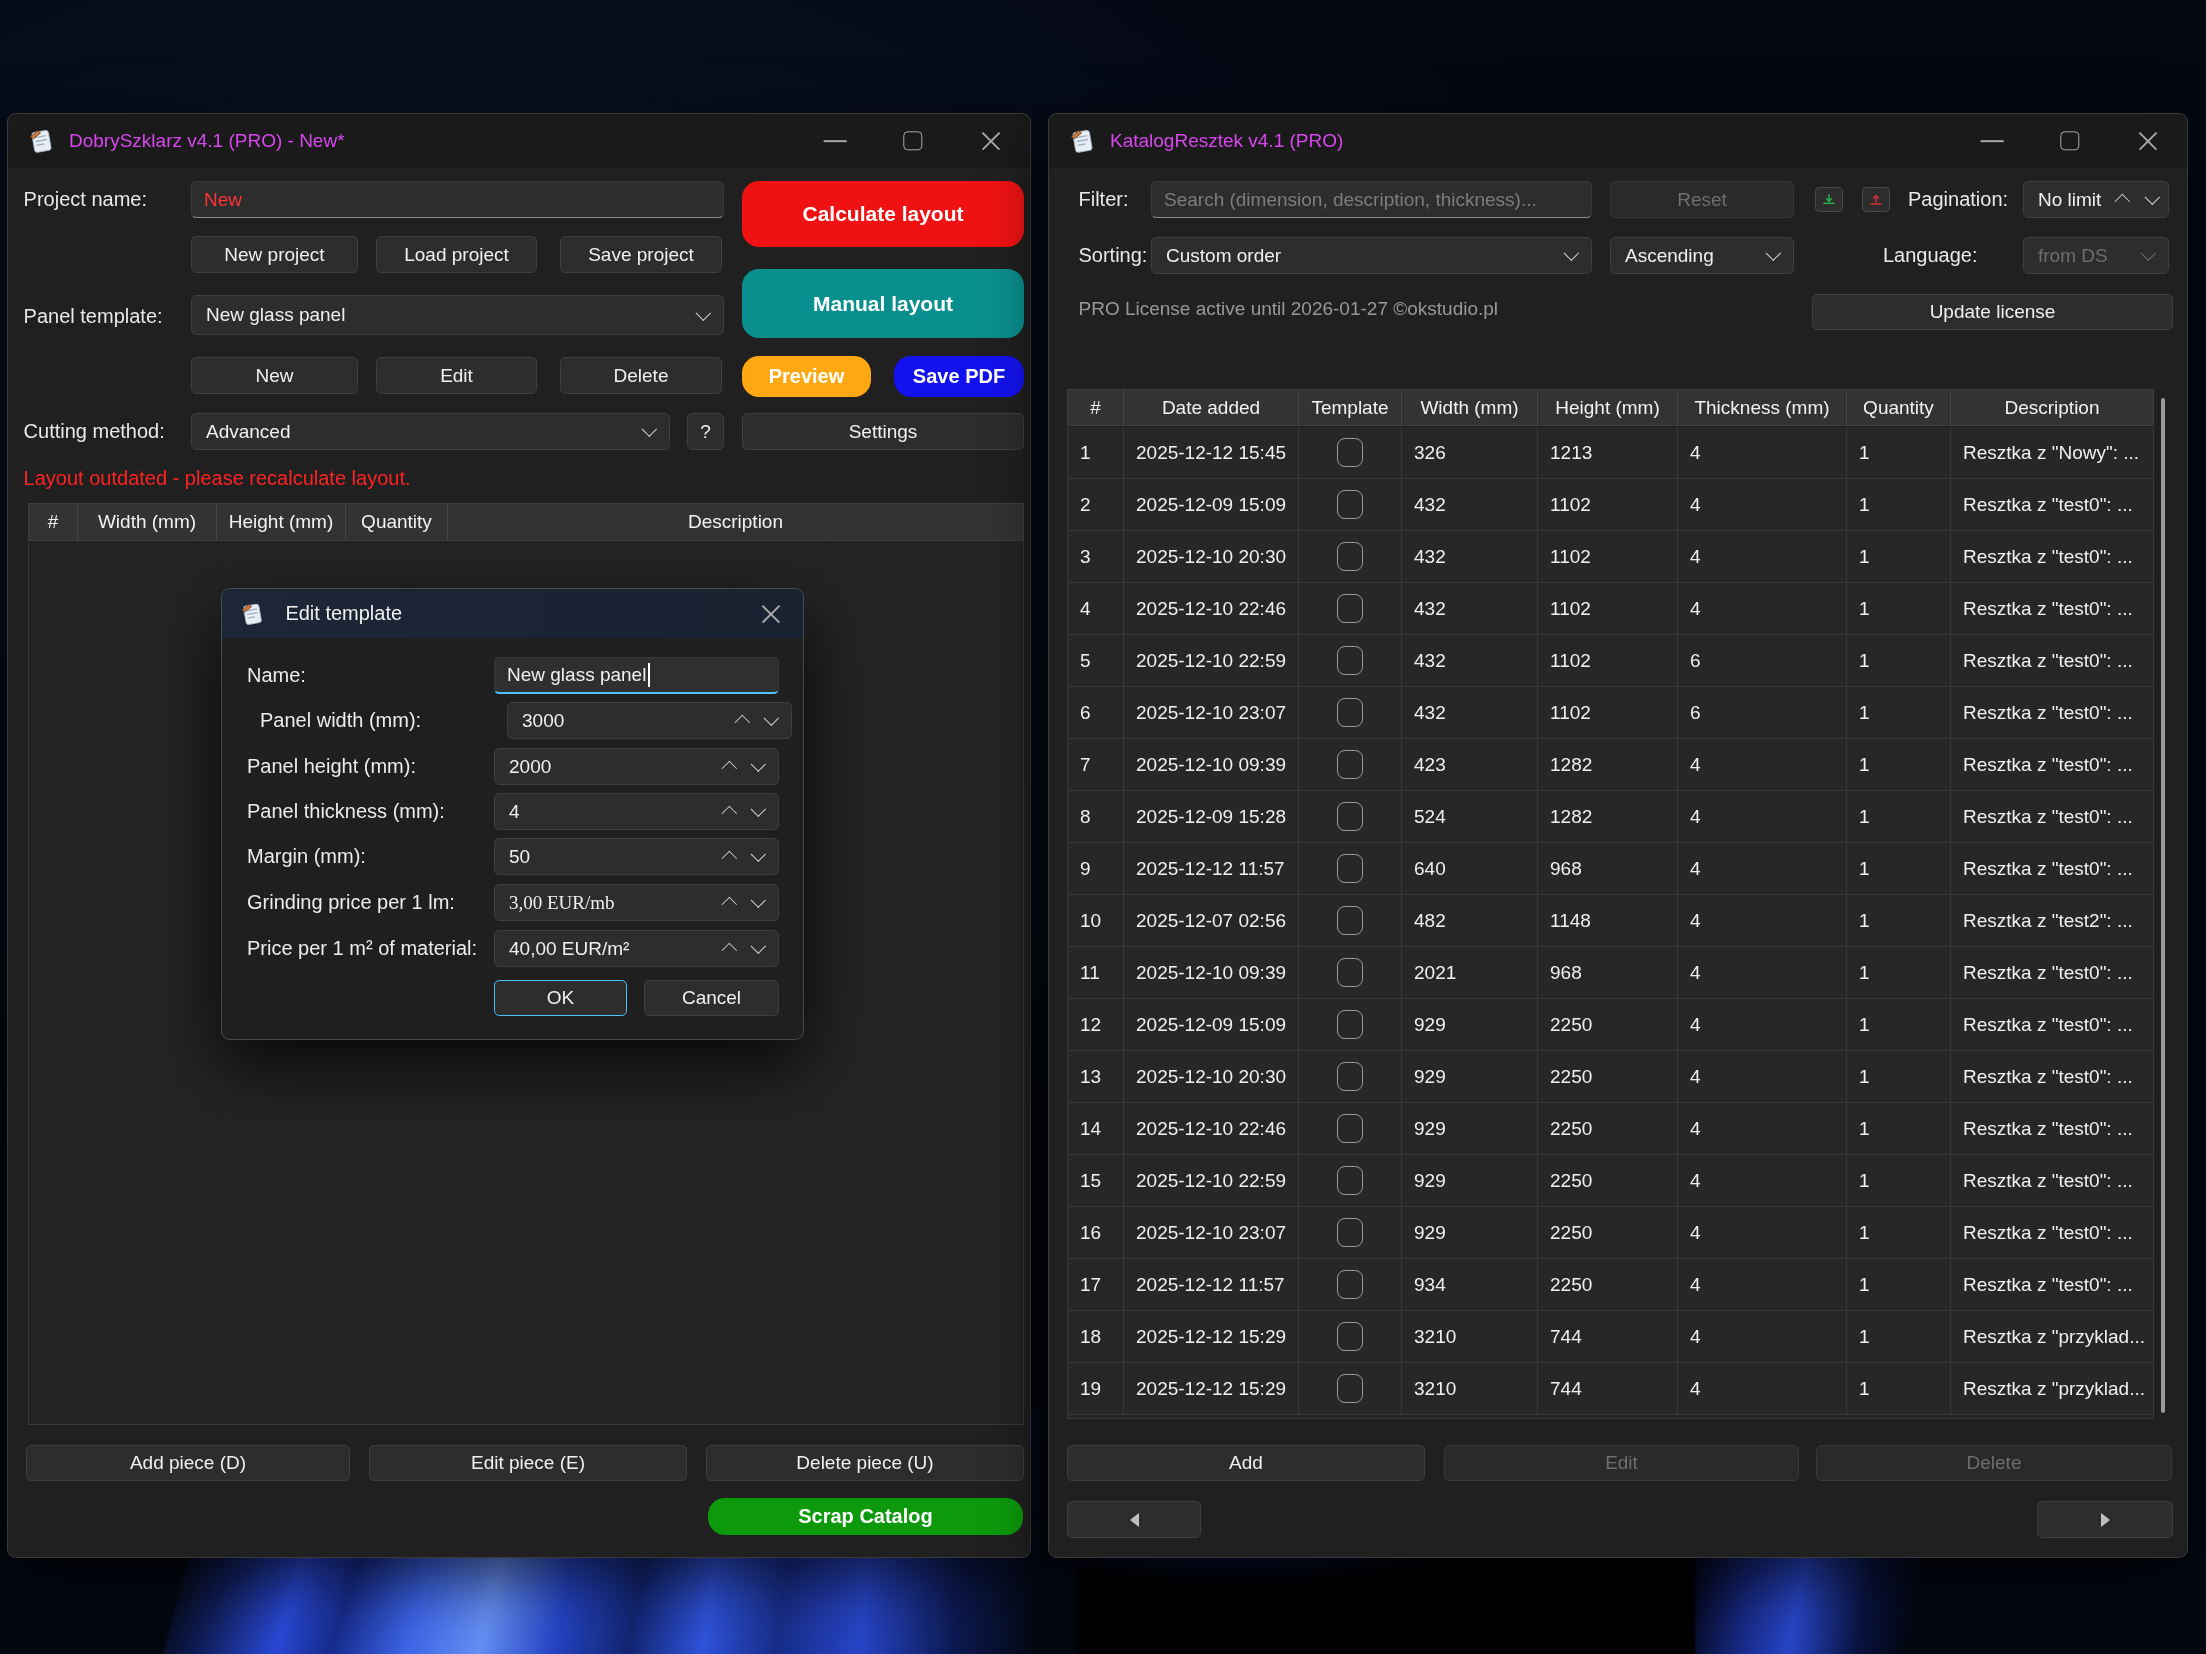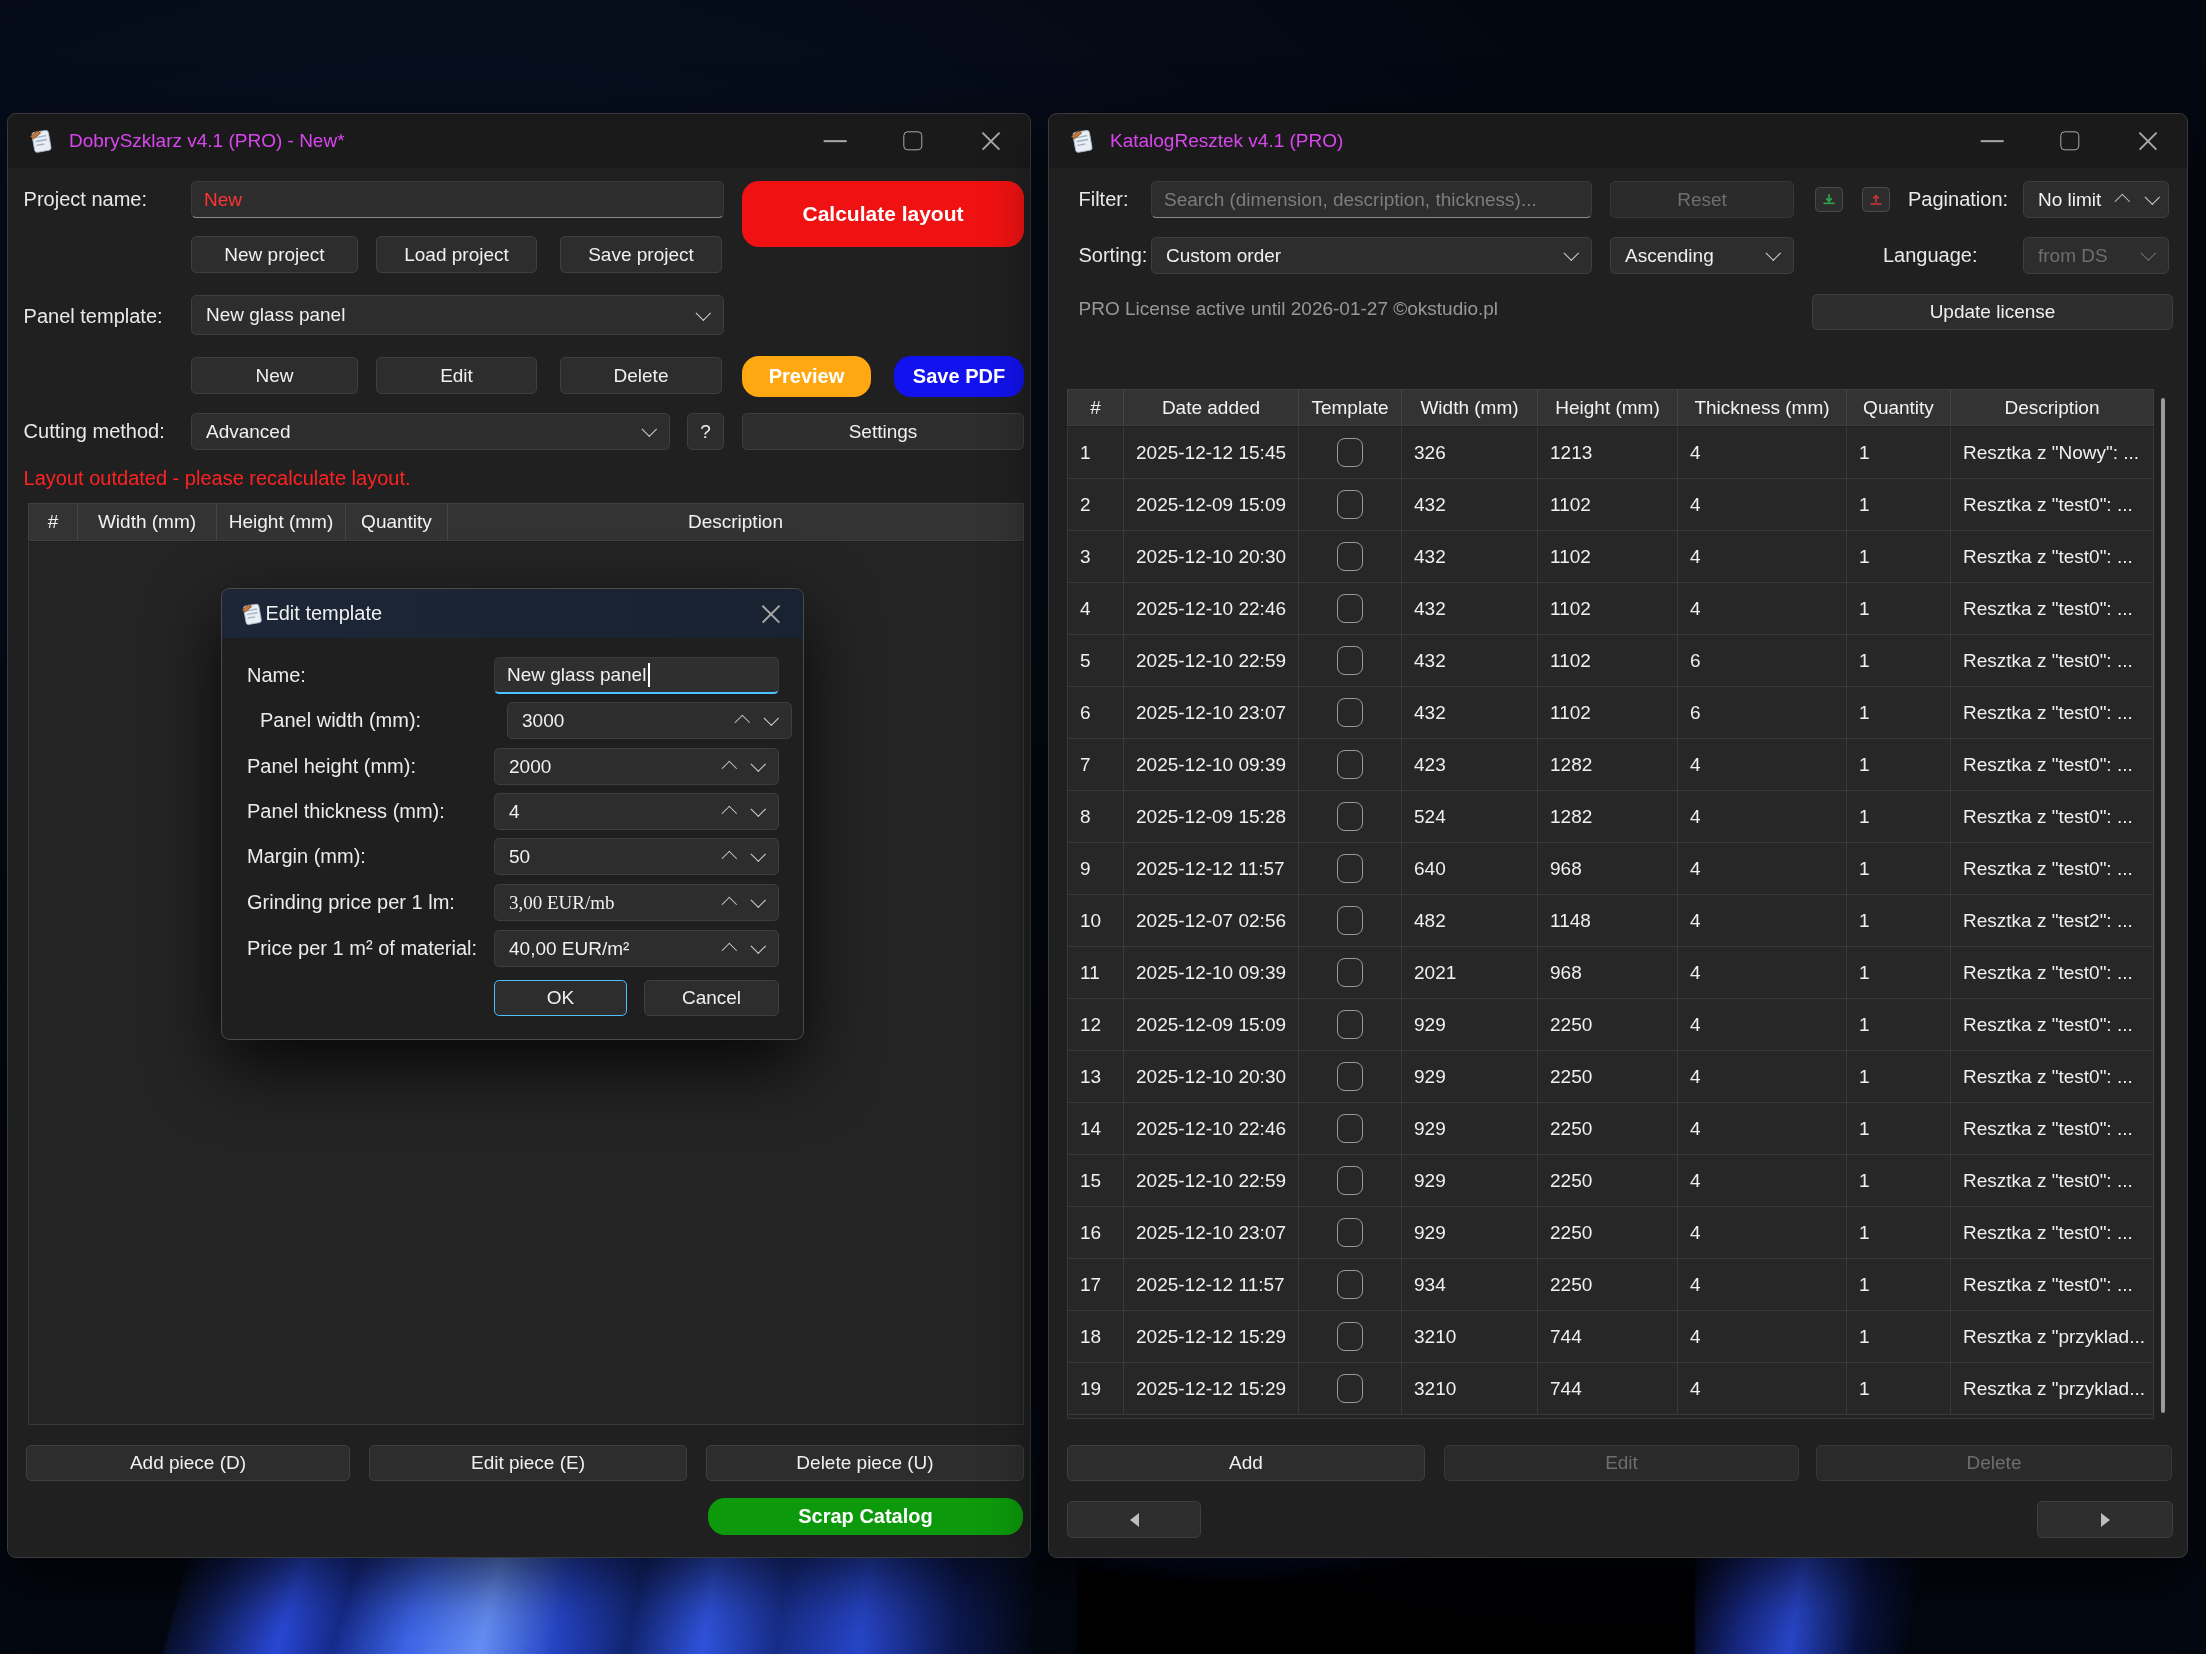--- a/index.html
+++ b/index.html
@@ -68,21 +68,21 @@
   .td:last-child{border-right:0;}
   .cbx{width:26px;height:29.5px;border:1.7px solid #9c9c9c;border-radius:7.8px;background:transparent;box-sizing:border-box;}
   .scrollbar{position:absolute;width:4.3px;background:#9a9a9a;border-radius:2.6px;}
 
   
   .dialog{position:absolute;left:221px;top:588px;width:581px;height:450px;background:#1f1f1f;
     border:0.9px solid #4a4a4a;border-radius:8.7px;box-shadow:0 26px 70px rgba(0,0,0,.8);z-index:50;}
   .dlg-titlebar{position:absolute;left:0;top:0;right:0;height:49px;border-radius:8.7px 8.7px 0 0;
     background:linear-gradient(90deg,#1c2636,#192231);display:flex;align-items:center;}
   .dlg-titlebar .appicon{width:26px;height:26px;margin-left:17.4px;}
-  .dlg-title{margin-left:0;font-size:20px;color:#f0f0f0;}
+  .dlg-title{margin-left:20px;font-size:20px;color:#f0f0f0;}
   .dlg-close{margin-left:auto;margin-right:12px;width:40px;height:37px;position:relative;background:transparent;border:0;}
   .fieldrow{position:absolute;height:37px;}
   .f-label{position:absolute;left:25px;color:#ececec;font-size:20px;white-space:nowrap;line-height:37px;}
   .f-ctl{position:absolute;left:272px;width:285px;height:37px;}
   .okbtn{border:1.7px solid #4cc2ff;}
 
   .iconbtn{position:absolute;background:#2d2d2d;border:0.9px solid #4a4a4a;border-radius:4.3px;
     display:flex;align-items:center;justify-content:center;box-sizing:border-box;}
   .pg-arrow{width:0;height:0;border-top:7.8px solid transparent;border-bottom:7.8px solid transparent;}
   .pg-arrow.left{border-right:9.6px solid #bdbdbd;}
@@ -124,20 +124,21 @@
 
     <span class="lbl" style="left:15.6px;top:74px;">Project name:</span>
     <div class="input" style="left:183px;top:67px;width:533px;height:37px;">
       <span class="redtext">New</span>
     </div>
     <button class="btn cta" style="left:734px;top:67px;width:282px;height:66px;background:#f01212;">Calculate layout</button>
 
     <button class="btn" style="left:183px;top:122px;width:167px;height:37px;">New project</button>
     <button class="btn" style="left:368px;top:122px;width:161px;height:37px;">Load project</button>
     <button class="btn" style="left:552px;top:122px;width:162px;height:37px;">Save project</button>
+    <button class="btn cta" style="left:734px;top:155px;width:282px;height:69px;background:#0a8f8f;">Manual layout</button>
 
     <span class="lbl" style="left:15.6px;top:191px;">Panel template:</span>
     <div class="select" style="left:183px;top:181px;width:533px;height:40px;">
       <span class="val">New glass panel</span>
       <span class="chev down"></span>
     </div>
 
     <button class="btn" style="left:183px;top:243px;width:167px;height:37px;">New</button>
     <button class="btn" style="left:368px;top:243px;width:161px;height:37px;">Edit</button>
     <button class="btn" style="left:552px;top:243px;width:162px;height:37px;">Delete</button>

